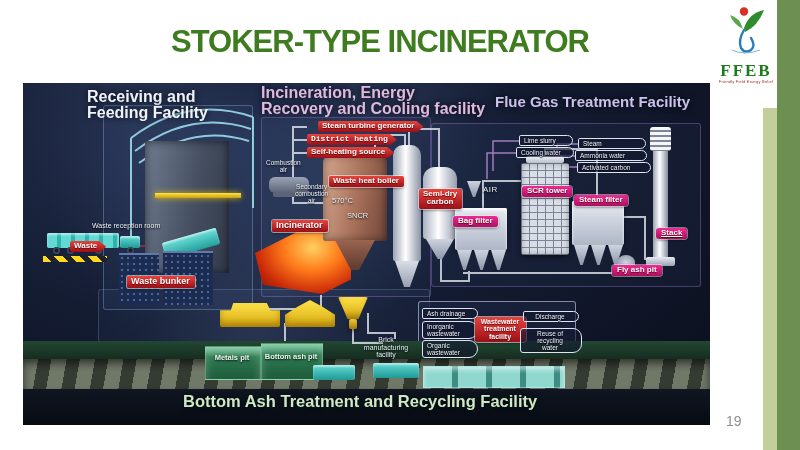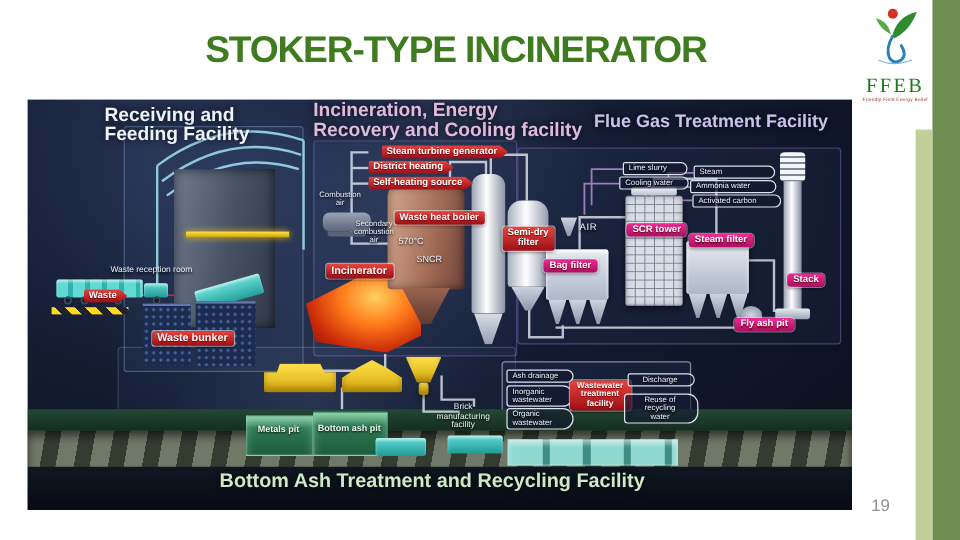--- a/index.html
+++ b/index.html
@@ -6,21 +6,21 @@
   body{width:800px;height:450px;background:#ffffff;position:relative;overflow:hidden;
        font-family:"Liberation Sans",sans-serif;}
   .abs{position:absolute;}
   
   .slide-title{left:0;top:24px;width:760px;text-align:center;font-size:31px;font-weight:bold;
       color:#3e7c1f;letter-spacing:-1px;}
   .page-number{left:726px;top:413px;font-size:14px;color:#8f8f8f;}
   .bar-dark{right:0;top:0;width:23px;height:450px;}
   .bar-light{right:23px;top:108px;width:14px;height:342px;}
   .logo-box{left:718px;top:6px;width:56px;text-align:center;}
-  .logo-name{font-family:"Liberation Serif",serif;font-weight:normal;font-size:17px;color:#1e7a1e;letter-spacing:2px;line-height:1;}
+  .logo-name{font-family:"Liberation Serif",serif;font-weight:bold;font-size:17px;color:#1e7a1e;letter-spacing:2px;line-height:1;}
   .logo-tagline{font-size:4px;color:#a03c2c;letter-spacing:.2px;}
   
   .diagram{left:23px;top:83px;width:687px;height:342px;overflow:hidden;
       background:radial-gradient(ellipse at 28% 18%, #253253 0%, #141c32 45%, #0a0e1b 100%);}
   .diagram:before{content:"";position:absolute;inset:0;
       background:linear-gradient(115deg, transparent 28%, rgba(130,160,210,.10) 42%, transparent 58%),
                  linear-gradient(245deg, transparent 55%, rgba(130,160,210,.06) 70%, transparent 85%);}
   .panel{border:1px solid rgba(150,185,235,.35);background:rgba(110,150,230,.05);border-radius:3px;}
   .panel-purple{border-color:rgba(170,130,230,.35);}
   .sect{font-weight:bold;white-space:pre-line;line-height:1.02;text-shadow:0 0 6px rgba(0,0,0,.8);}
@@ -184,21 +184,21 @@
   <div class="abs" style="left:400px;top:283px;width:140px;height:20px;background:repeating-linear-gradient(90deg,#8fd8cf 0 28px,#3c8d84 28px 34px);border:1px solid rgba(220,255,250,.4);box-shadow:inset 0 3px 4px rgba(255,255,255,.5);"></div>
 
   <div class="abs sect" style="left:238px;top:2px;font-size:16px;color:#dfb9df;">Incineration, Energy
 Recovery and Cooling facility</div>
   <div class="abs sect" style="left:64px;top:6px;font-size:16px;color:#eef2fa;">Receiving and
 Feeding Facility</div>
   <div class="abs sect" style="left:472px;top:11px;font-size:15px;color:#cbc2ec;">Flue Gas Treatment Facility</div>
   <div class="abs sect" style="left:160px;top:310px;font-size:16.5px;color:#cde9c5;">Bottom Ash Treatment and Recycling Facility</div>
 
   <div class="abs lbl-red arrow-r" style="left:295px;top:38px;">Steam turbine generator</div>
-  <div class="abs lbl-red arrow-r" style="left:284px;top:51px;">District heating</div>
+  <div class="abs lbl-red arrow-r" style="left:284px;top:51px;font-family:Liberation Mono, monospace;">District heating</div>
   <div class="abs lbl-red arrow-r" style="left:284px;top:64px;">Self-heating source</div>
 
   <div class="abs wtxt" style="left:69px;top:139px;font-size:7px;">Waste reception room</div>
   <div class="abs lbl-red arrow-r" style="left:47px;top:158px;">Waste</div>
   <div class="abs lbl-red" style="left:104px;top:193px;font-size:9px;">Waste bunker</div>
 
   <div class="abs wtxt ml" style="left:243px;top:76px;text-align:center;">Combustion
 air</div>
   <div class="abs wtxt ml" style="left:272px;top:100px;text-align:center;">Secondary
 combustion
@@ -207,26 +207,26 @@
   <div class="abs wtxt" style="left:309px;top:114px;font-size:7.5px;">570°C</div>
   <div class="abs wtxt" style="left:292px;top:129px;font-size:7.5px;margin-left:32px;">SNCR</div>
   <div class="abs lbl-red" style="left:249px;top:137px;font-size:9px;">Incinerator</div>
 
   <div class="abs lbl-out" style="left:496px;top:52px;width:42px;">Lime slurry</div>
   <div class="abs lbl-out" style="left:493px;top:64px;width:46px;">Cooling water</div>
   <div class="abs lbl-out" style="left:555px;top:55px;width:56px;">Steam</div>
   <div class="abs lbl-out" style="left:552px;top:67px;width:60px;">Ammonia water</div>
   <div class="abs lbl-out" style="left:554px;top:79px;width:62px;">Activated carbon</div>
   <div class="abs lbl-red ml" style="left:396px;top:106px;text-align:center;font-size:8px;">Semi-dry
-filter</div>
+carbon</div>
   <div class="abs wtxt" style="left:460px;top:103px;font-size:8px;letter-spacing:.5px;">AIR</div>
   <div class="abs lbl-mag" style="left:430px;top:133px;">Bag filter</div>
   <div class="abs lbl-mag" style="left:499px;top:103px;">SCR tower</div>
   <div class="abs lbl-mag" style="left:551px;top:112px;">Steam filter</div>
-  <div class="abs lbl-mag" style="left:633px;top:145px;">Stack</div>
+  <div class="abs lbl-mag" style="left:633px;top:145px;text-decoration:underline;">Stack</div>
   <div class="abs lbl-mag" style="left:589px;top:182px;">Fly ash pit</div>
 
   <div class="abs pit-lbl" style="left:182px;top:270px;width:54px;">Metals pit</div>
   <div class="abs pit-lbl" style="left:238px;top:269px;width:60px;">Bottom ash pit</div>
   <div class="abs wtxt ml" style="left:334px;top:253px;width:58px;text-align:center;font-size:7px;">Brick
 manufacturing
 facility</div>
 
   <div class="abs lbl-out" style="left:399px;top:225px;width:44px;">Ash drainage</div>
   <div class="abs lbl-out ml" style="left:399px;top:238px;width:44px;">Inorganic

